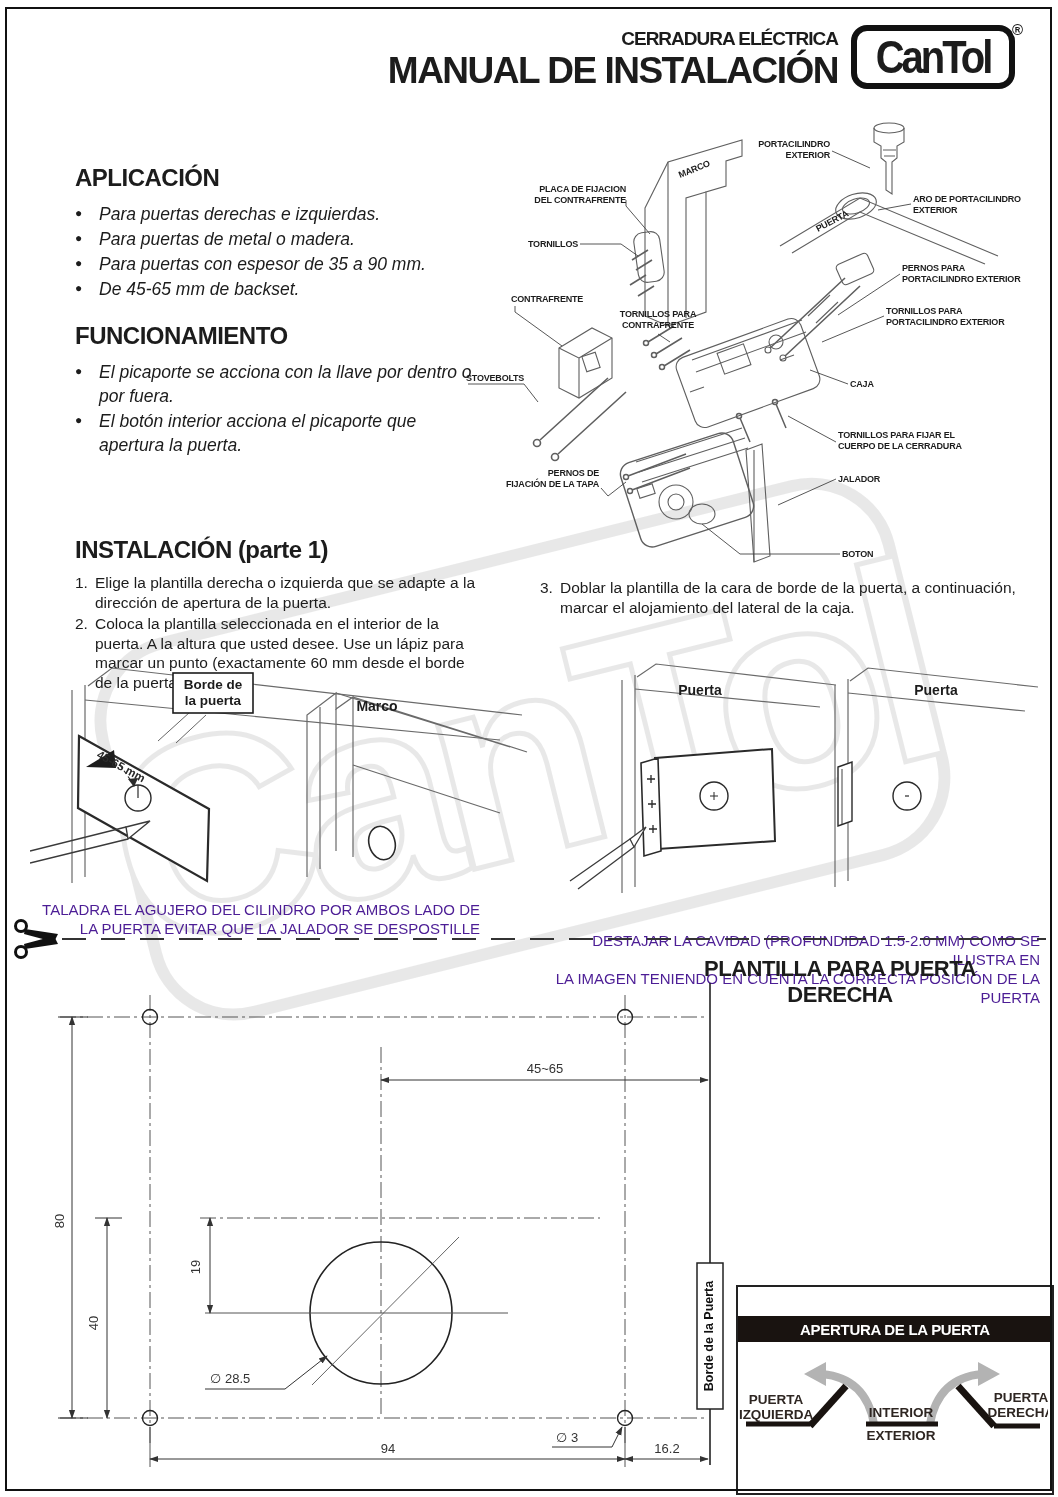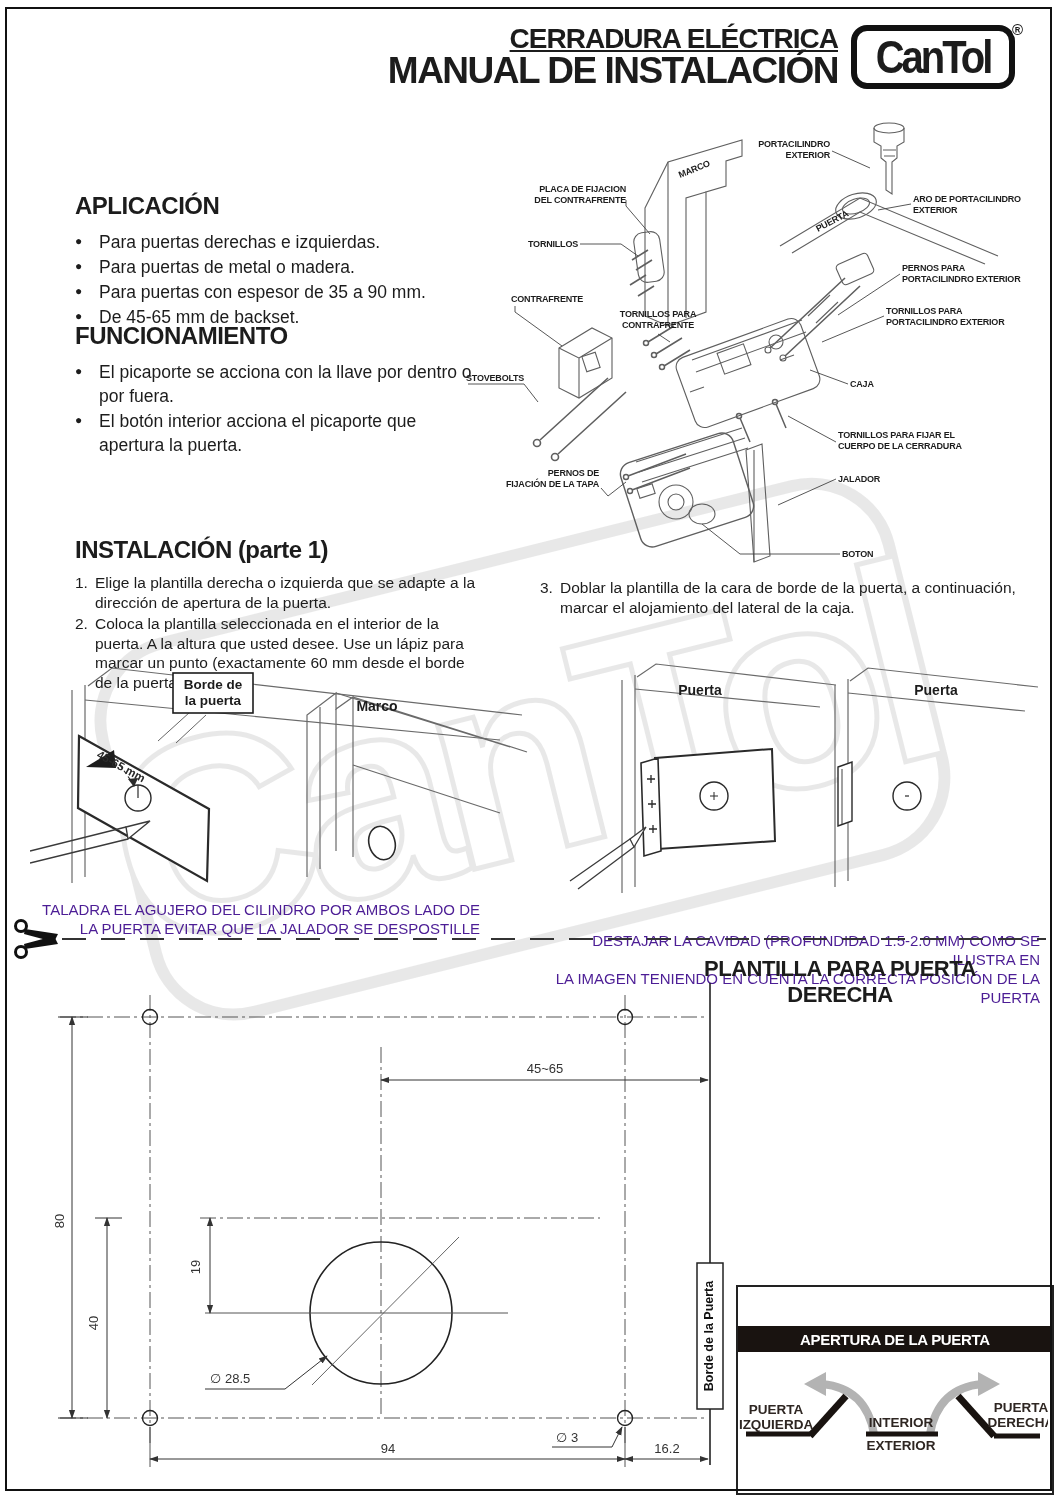--- a/index.html
+++ b/index.html
@@ -2,39 +2,39 @@
 <html><head>
 <meta charset="utf-8">
 <style>
   html,body{margin:0;padding:0;background:#9a9a9a;}
   .page{position:relative;width:1058px;height:1497px;background:#fff;margin:0 auto;
         font-family:"Liberation Sans","DejaVu Sans",sans-serif;color:#1c1c1c;overflow:hidden;}
   .frame{position:absolute;left:5px;top:7px;right:6px;bottom:6px;border:2px solid #111;pointer-events:none;z-index:5;}
   .z{position:absolute;z-index:2;}
   
   .hdr-text{position:absolute;left:360px;top:26px;width:478px;text-align:right;z-index:2;}
-  .hdr-sub{font-size:28px;font-weight:bold;letter-spacing:-1px;line-height:26px;text-decoration:underline;}
+  .hdr-sub{font-size:19px;font-weight:bold;letter-spacing:-1px;line-height:26px;}
   .hdr-title{font-size:37px;font-weight:bold;letter-spacing:-1.5px;line-height:38px;text-align:right;}
   .logo{position:absolute;left:851px;top:25px;width:152px;height:52px;border:6px solid #111;border-radius:16px;
         display:flex;align-items:center;justify-content:center;z-index:2;background:#fff;}
   .logo-word{font-size:40px;font-weight:900;letter-spacing:-3px;transform:scaleY(1.15);}
   .logo-reg{position:absolute;right:-14px;top:-10px;font-size:15px;font-weight:bold;background:#fff;border-radius:50%;}
   
   .h1{font-size:24px;font-weight:bold;letter-spacing:-0.5px;}
-  .bullets{list-style:none;margin:10px 0 0 0;padding:0;font-size:17.5px;line-height:24px;}
+  .bullets{list-style:none;margin:10px 0 0 0;padding:0;font-size:17.5px;line-height:24px;font-style:italic;}
   .bullets li{position:relative;padding-left:24px;margin-bottom:1px;}
   .bullets li::before{content:"●";position:absolute;left:0;top:-1px;font-size:12px;}
   .steps{font-size:15.5px;line-height:19.5px;}
   .step{display:flex;margin-bottom:2px;}
   .step .n{width:20px;flex:0 0 20px;}
   .caption{font-size:15px;line-height:19px;text-align:right;color:#4c1d95;}
   .plantilla-title{font-size:22px;font-weight:bold;letter-spacing:-0.5px;margin-top:8px;}
   
   .apertura{position:absolute;left:736px;top:1285px;width:314px;height:206px;border:2px solid #222;background:#fff;z-index:2;}
-  .apertura-bar{margin-top:39px;height:26px;background:#191310;color:#fff;display:flex;align-items:center;justify-content:center;
+  .apertura-bar{margin-top:29px;height:26px;background:#191310;color:#fff;display:flex;align-items:center;justify-content:center;
                 font-size:15px;font-weight:bold;letter-spacing:-0.3px;}
   svg text{font-family:"Liberation Sans","DejaVu Sans",sans-serif;}
   .dlab{font-size:9px;font-weight:bold;letter-spacing:-0.2px;fill:#1c1c1c;}
   .dimt{font-size:13px;fill:#333;}
 </style>
 </head>
 <body>
 
 <div class="page">
   <div class="frame"></div>
@@ -48,21 +48,21 @@
 
   <div class="hdr-text">
     <div class="hdr-sub">CERRADURA ELÉCTRICA</div>
     <div class="hdr-title">MANUAL DE INSTALACIÓN</div>
   </div>
   <div class="logo">
     <span class="logo-word">CanTol</span>
     <span class="logo-reg">®</span>
   </div>
 
-  <div class="z" style="left:75px;top:192px;width:400px;">
+  <div class="z" style="left:75px;top:164px;width:400px;">
     <div class="h1">APLICACIÓN</div>
     <ul class="bullets">
       <li>Para puertas derechas e izquierdas.</li>
       <li>Para puertas de metal o madera.</li>
       <li>Para puertas con espesor de 35 a 90 mm.</li>
       <li>De 45-65 mm de backset.</li>
     </ul>
   </div>
 
   <div class="z" style="left:75px;top:322px;width:400px;">

